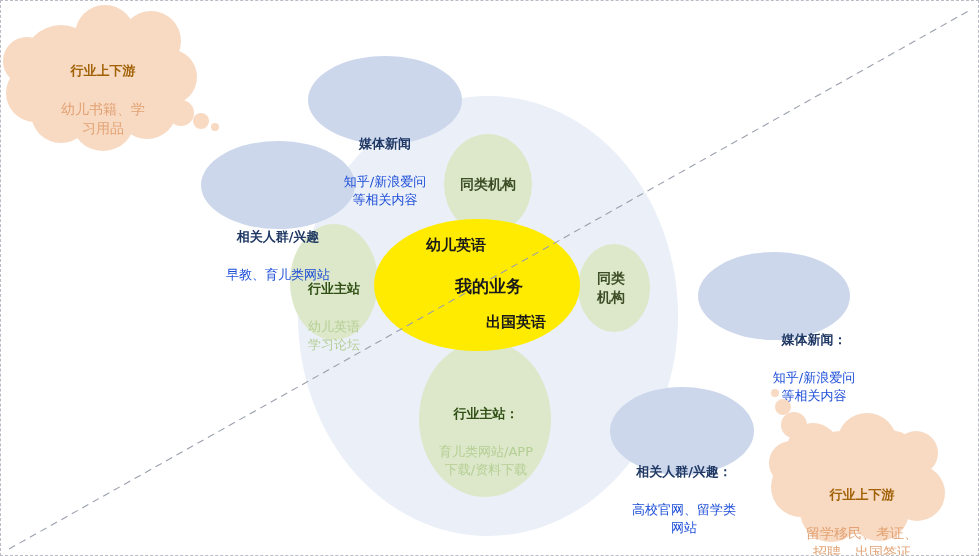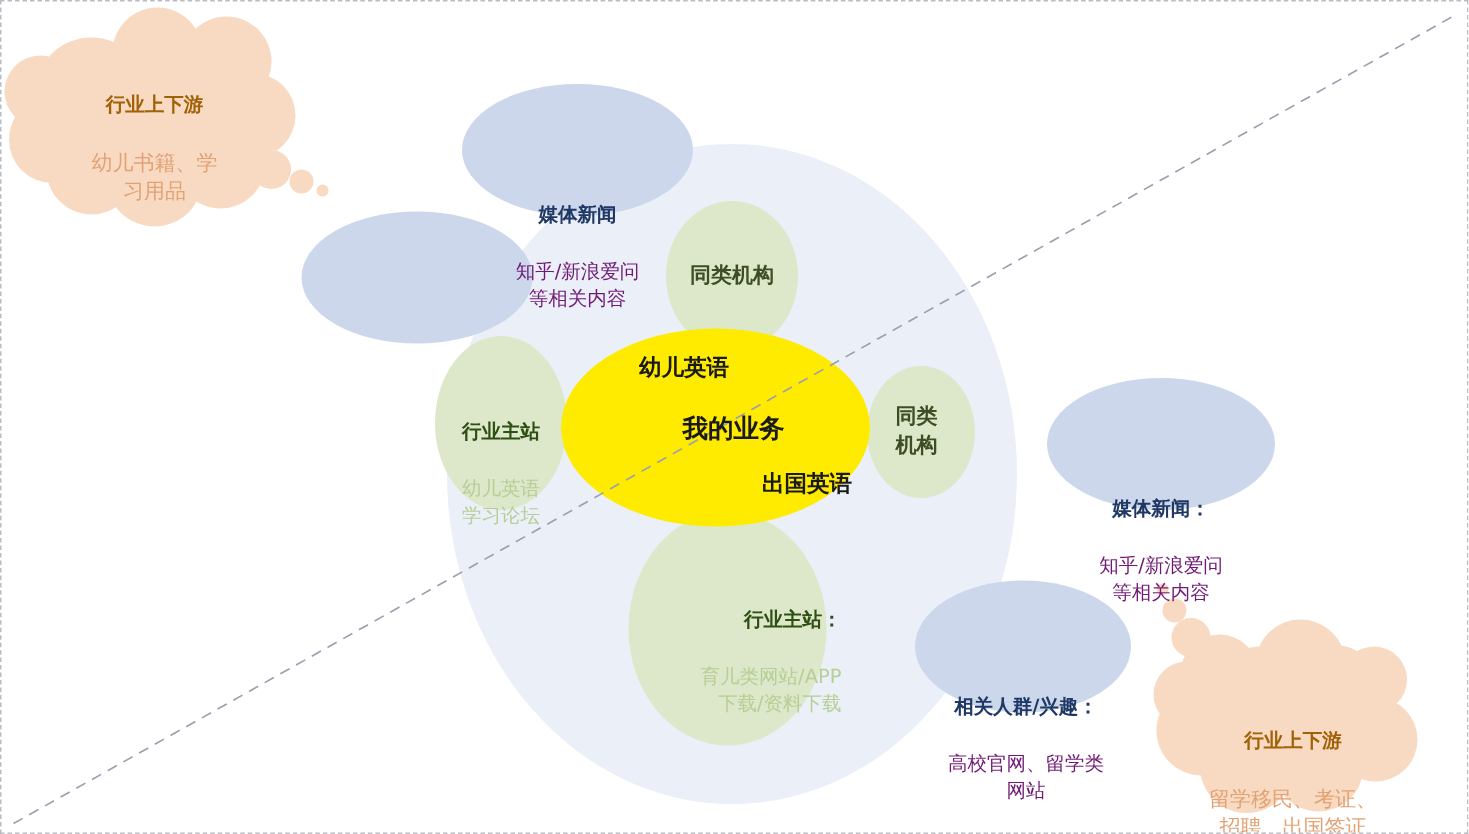--- a/index.html
+++ b/index.html
@@ -42,21 +42,21 @@
   .sub {
     display: block;
   }
 
   
   .cloud-title { color: #a16207; font-size: 13px; }
   .cloud-sub   { color: #e2a273; font-size: 14px; }
 
   
   .blue-title { color: #1f3864; font-size: 13px; margin-top: 42px; }
-  .blue-sub   { color: #701a75; font-size: 13px; }
+  .blue-sub   { color: #1d4ed8; font-size: 13px; }
 
   
   .green-title { color: #2f4f14; font-size: 13px; }
   .green-sub   { color: #b5cf95; font-size: 13px; }
   .green-plain { color: #3d4d26; font-size: 14px; font-weight: bold; line-height: 1.35; text-align: center; }
 
   
   .core-line { color: #1a1a1a; font-weight: bold; }
 </style>
 </head>
@@ -123,53 +123,57 @@
     <span class="sub cloud-sub">幼儿书籍、学
 习用品</span>
   </div>
 
   <div class="label" style="left:307px; top:71px; width:154px;">
     <span class="ttl blue-title">媒体新闻</span>
     <span class="sub blue-sub">知乎/新浪爱问
 等相关内容</span>
   </div>
 
+  <div class="label" style="left:200px; top:164px; width:154px;">
+    <span class="ttl blue-title">相关人群/兴趣</span>
+    <span class="sub blue-sub">早教、育儿类网站</span>
+  </div>
 
   <div class="label green-plain" style="left:437px; top:174px; width:100px;">同类机构</div>
 
   <div class="label" style="left:283px; top:258px; width:100px;">
     <span class="ttl green-title">行业主站</span>
     <span class="sub green-sub">幼儿英语
 学习论坛</span>
   </div>
 
   <div class="label green-plain" style="left:578px; top:268px; width:64px;">同类
 机构</div>
 
-  <div class="label" style="left:696px; top:267px; width:154px;">
+  <div class="label" style="left:736px; top:267px; width:154px;">
     <span class="ttl blue-title">媒体新闻：</span>
     <span class="sub blue-sub">知乎/新浪爱问
 等相关内容</span>
   </div>
 
-  <div class="label" style="left:410px; top:383px; width:150px; text-align:right;">
+  <div class="label" style="left:410px; top:383px; width:150px; text-align:center;">
     <span class="ttl green-title">行业主站：</span>
     <span class="sub green-sub">育儿类网站/APP
 下载/资料下载</span>
   </div>
 
   <div class="label" style="left:613px; top:399px; width:140px; text-align:center;">
     <span class="ttl blue-title">相关人群/兴趣：</span>
     <span class="sub blue-sub">高校官网、留学类
 网站</span>
   </div>
 
   <div class="label" style="left:776px; top:464px; width:170px;">
     <span class="ttl cloud-title">行业上下游</span>
     <span class="sub cloud-sub">留学移民、考证、
 招聘、出国签证</span>
   </div>
 
   <div class="label core-line" style="left:395px; top:235px; width:120px; font-size:15px;">幼儿英语</div>
   <div class="label core-line" style="left:428px; top:274px; width:120px; font-size:17px;text-align:center;">我的业务</div>
-  <div class="label core-line" style="left:477px; top:312px; width:120px; font-size:15px;">出国英语</div>
+  <div class="label core-line" style="left:455px; top:312px; width:120px; font-size:15px;">出国英语</div>
 
 </div>
 
 </body></html>

